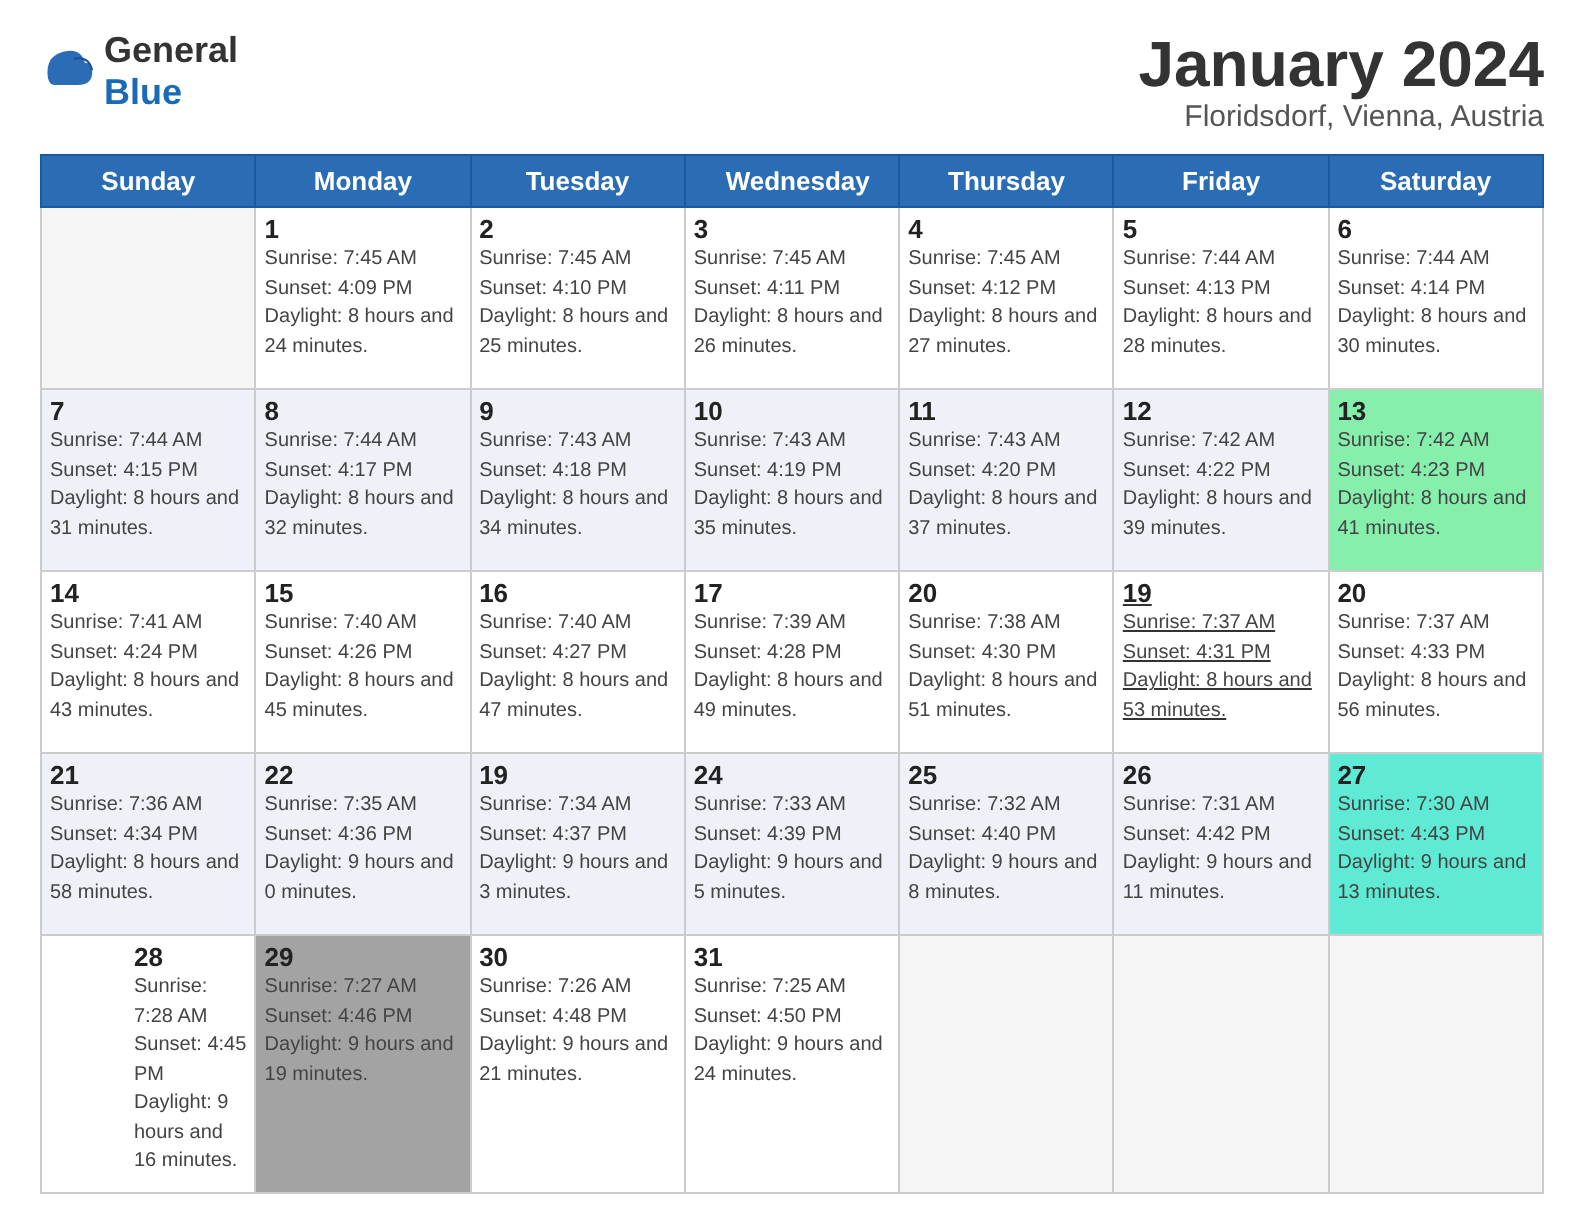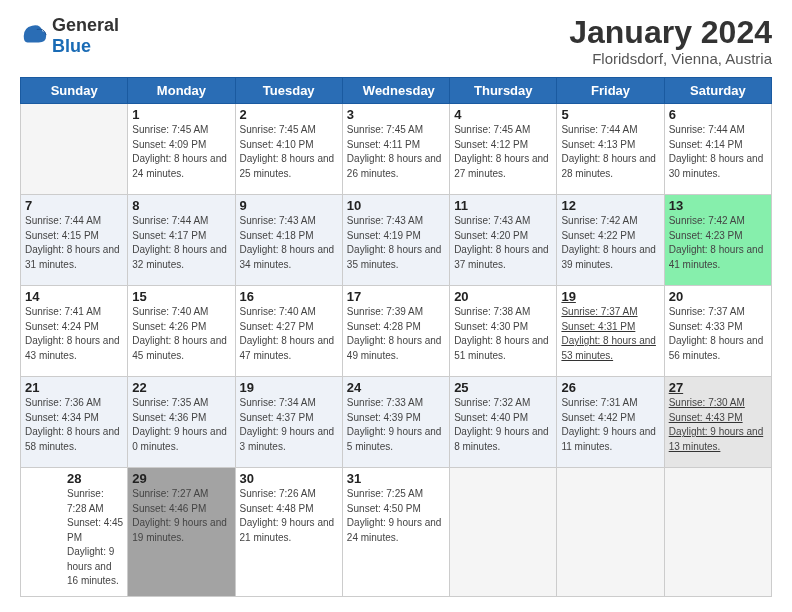--- a/index.html
+++ b/index.html
@@ -295,21 +295,21 @@
             <div class="day-detail" style="white-space: pre-line;">Sunrise: 7:32 AM
 Sunset: 4:40 PM
 Daylight: 9 hours and 8 minutes.</div>
           </td>
           <td style="background: rgb(238, 242, 248);">
             <span class="day-num">26</span>
             <div class="day-detail" style="white-space: pre-line;">Sunrise: 7:31 AM
 Sunset: 4:42 PM
 Daylight: 9 hours and 11 minutes.</div>
           </td>
-          <td style="background: #e5e5e5; text-decoration: underline;">
+          <td style="background: #5eead4;">
             <span class="day-num">27</span>
             <div class="day-detail" style="white-space: pre-line;">Sunrise: 7:30 AM
 Sunset: 4:43 PM
 Daylight: 9 hours and 13 minutes.</div>
           </td>
         </tr>
         <tr style="height: 72px;">
           <td style="background: rgb(255, 255, 255); padding-left: 46px;">
             <span class="day-num">28</span>
             <div class="day-detail" style="white-space: pre-line;">Sunrise: 7:28 AM

